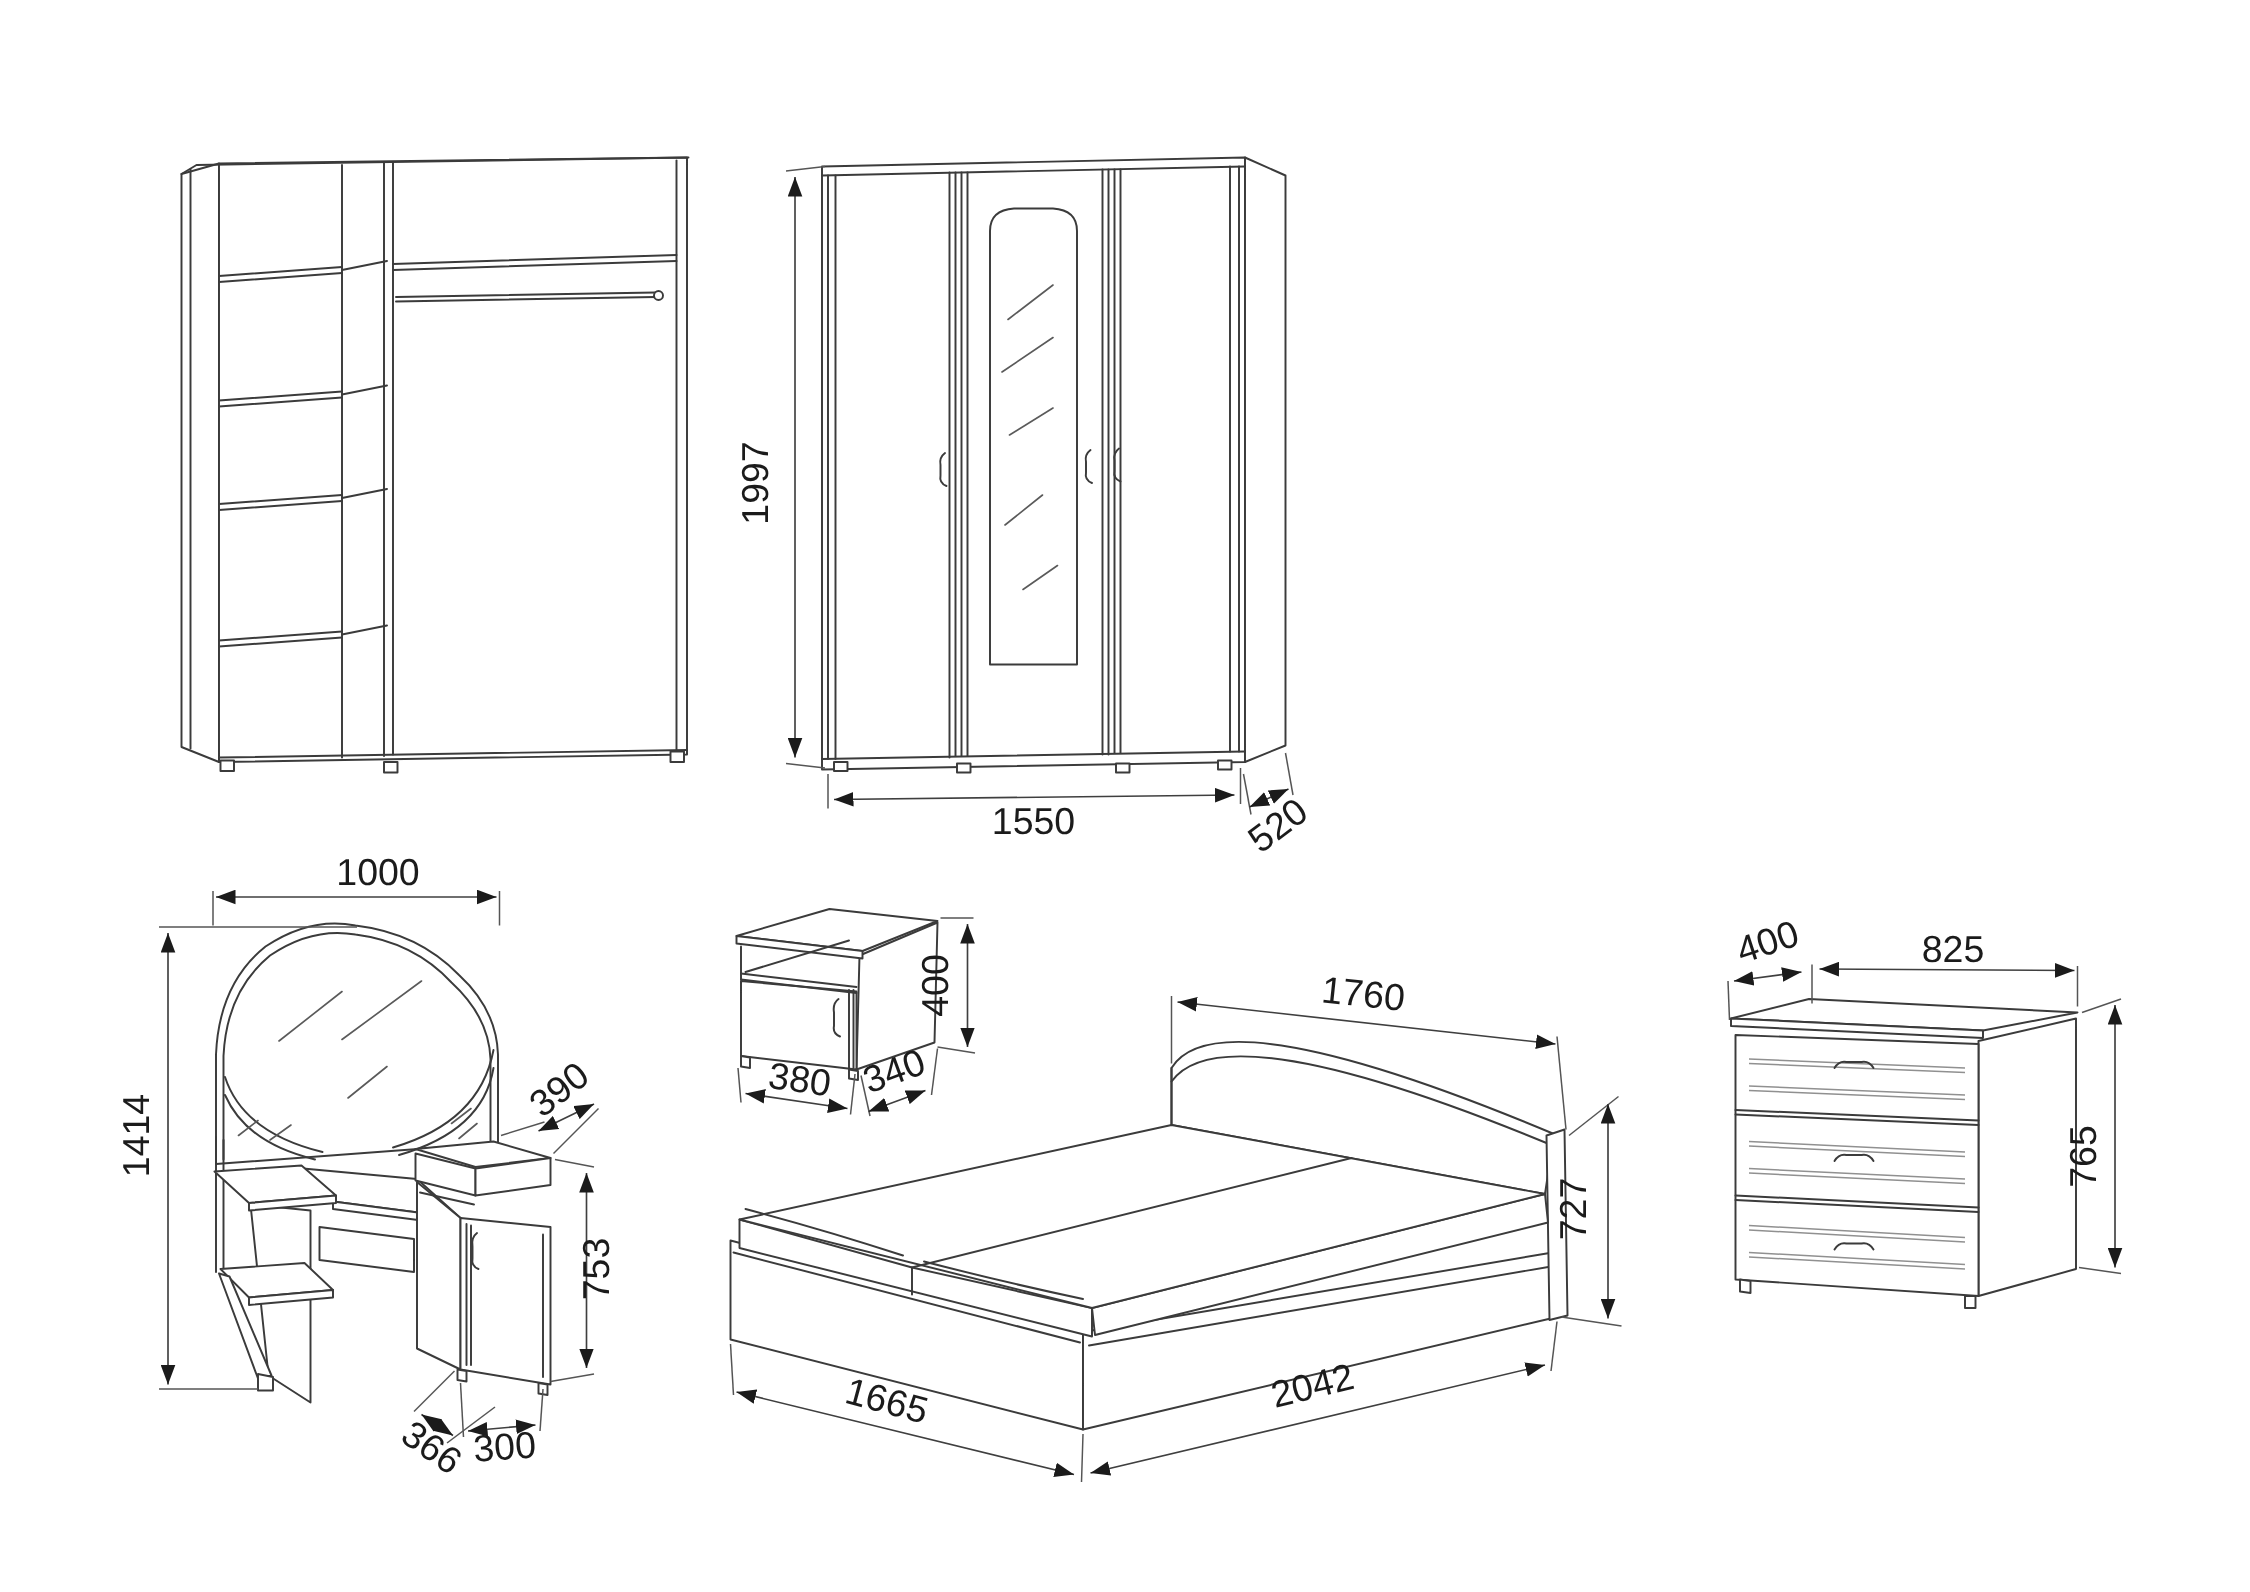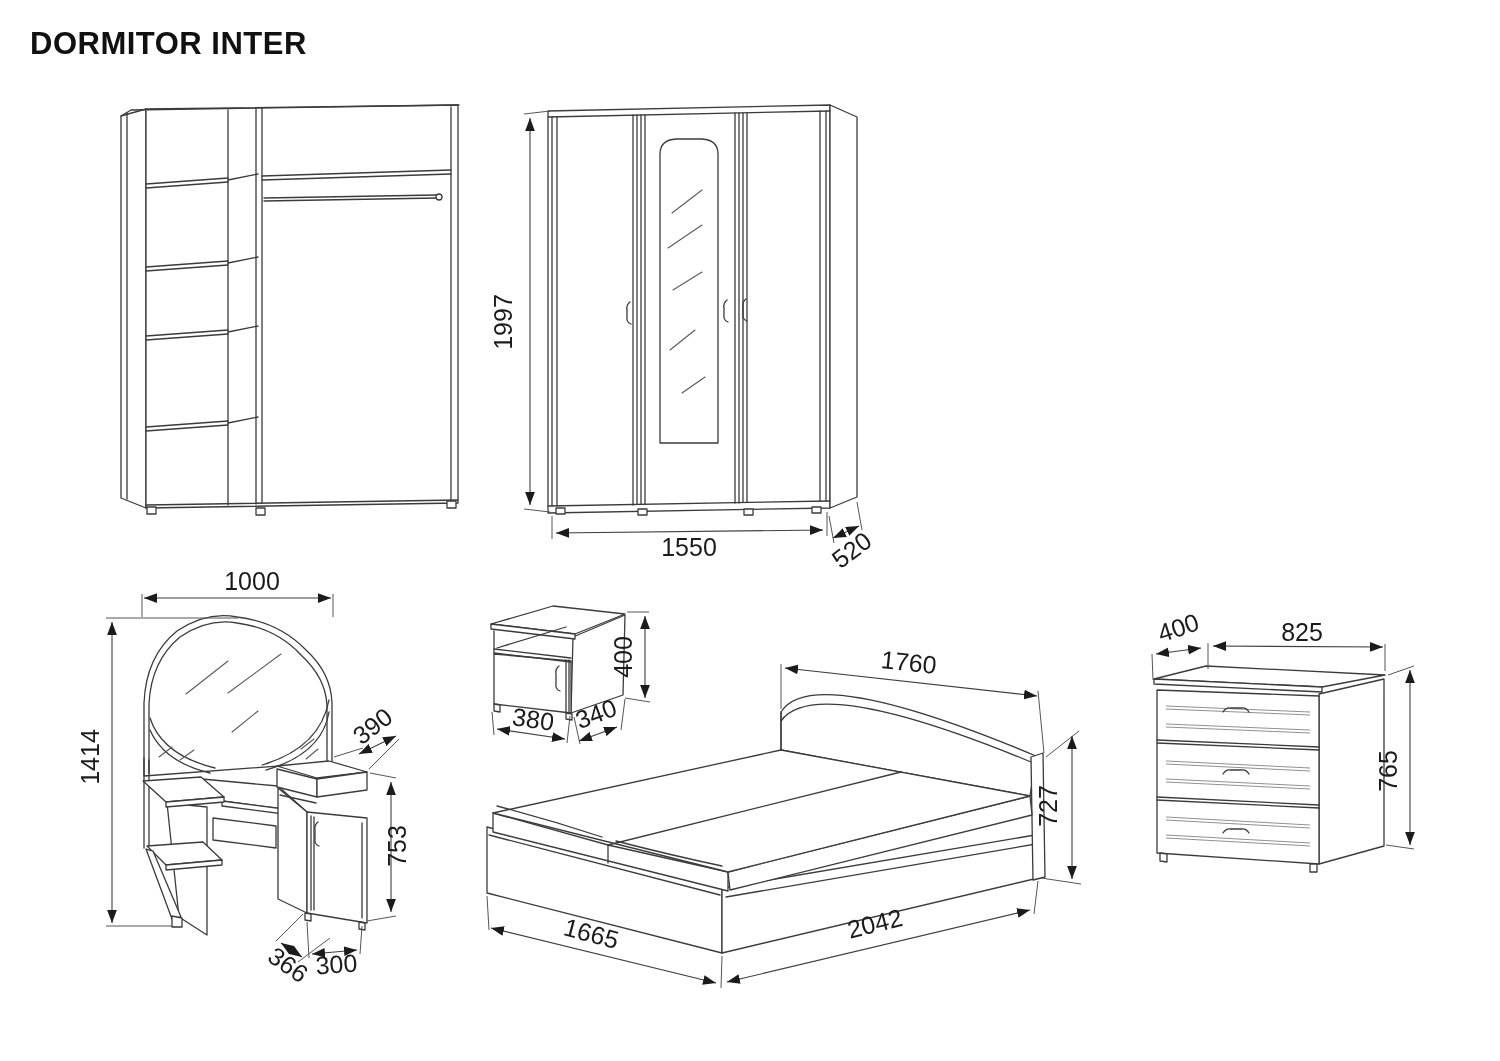--- a/index.html
+++ b/index.html
@@ -14,21 +14,20 @@
   .hatch{fill:none;stroke:#5a5a5a;stroke-width:1.1;stroke-linecap:round;}
   .dim{fill:none;stroke:#3f3f3f;stroke-width:1.1;}
   .ext{fill:none;stroke:#555;stroke-width:1;}
   .dimtxt{font-family:"Liberation Sans",sans-serif;font-size:25px;fill:#1b1b1b;
           text-anchor:middle;}
 </style>
 </head>
 <body>
 
 <div class="stage">
-  <div class="title">DORMITOR INTER</div>
 
   <svg width="1500" height="1061" viewBox="0 0 1500 1061">
     <defs>
       <marker id="ah" viewBox="0 0 12 9" refX="12" refY="4.5" markerWidth="13" markerHeight="10" markerUnits="userSpaceOnUse" orient="auto-start-reverse">
         <path d="M0,0 L12,4.5 L0,9 Z" fill="#1b1b1b"></path>
       </marker>
     </defs>
 
     <g>
       <polygon class="fw" points="121,116 146,109 146,508 121,498"></polygon>

